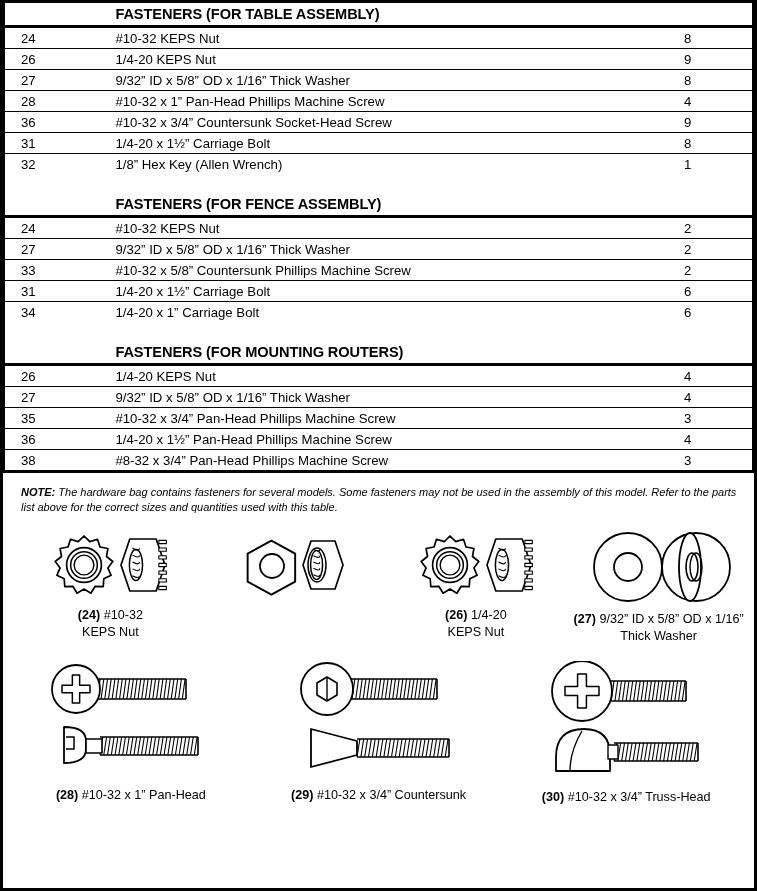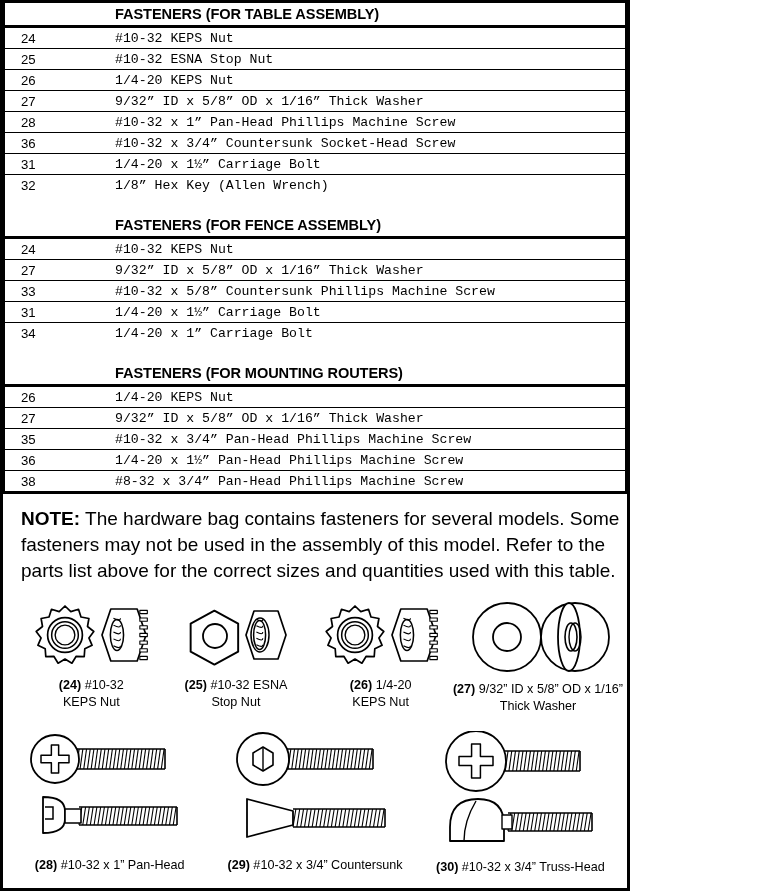--- a/index.html
+++ b/index.html
@@ -6,21 +6,21 @@
     margin: 0;
     padding: 0;
     background: #ffffff;
   }
   body {
     font-family: "Liberation Sans", sans-serif;
     color: #000000;
   }
   #page {
     position: relative;
-    width: 630px;
+    width: 757px;
     height: 891px;
     box-sizing: border-box;
     border: 3px solid #000;
     background: #fff;
     overflow: hidden;
   }
 
   
   .parts-table {
     width: 100%;
@@ -39,21 +39,20 @@
 
   tr.item-row td {
     height: 20px;
     border-top: 1.6px solid #000;
   }
   tr.item-row .c-num {
     padding-left: 18px;
   }
   tr.item-row .c-desc {
     padding-left: 4px;
-    font-family: Liberation Mono, monospace;
   }
   tr.item-row .c-qty {
     text-align: center;
     padding-right: 28px;
   }
 
   
   tr.section-row td {
     height: 22px;
     font-weight: bold;
@@ -89,22 +88,23 @@
     bottom: 0;
     width: 2px;
     background: #000;
   }
   .vrule.left  { left: 0; }
   .vrule.right { right: 0; }
 
   
   .note {
     padding: 12px 4px 6px 18px;
-    font-size: 19px;
+    font-size: 11px;
     line-height: 1.38;
+    font-style: italic;
   }
   .note b { font-weight: bold; }
 
   
   .fig-row {
     display: flex;
     width: 100%;
     box-sizing: border-box;
   }
   .fig-row-1 { padding: 8px 4px 0 16px; }
@@ -147,25 +147,20 @@
       <tbody id="table-body">
           <tr class="section-row">
             <td></td>
             <td class="c-desc">FASTENERS (FOR TABLE ASSEMBLY)</td>
             <td></td>
           </tr>
           <tr class="item-row">
             <td class="c-num">24</td>
             <td class="c-desc">#10-32 KEPS Nut</td>
             <td class="c-qty">8</td>
-          </tr>
-          <tr class="item-row">
-            <td class="c-num">25</td>
-            <td class="c-desc">#10-32 ESNA Stop Nut</td>
-            <td class="c-qty">13</td>
           </tr>
           <tr class="item-row">
             <td class="c-num">26</td>
             <td class="c-desc">1/4-20 KEPS Nut</td>
             <td class="c-qty">9</td>
           </tr>
           <tr class="item-row">
             <td class="c-num">27</td>
             <td class="c-desc">9/32” ID x 5/8” OD x 1/16” Thick Washer</td>
             <td class="c-qty">8</td>
@@ -301,21 +296,20 @@
             <path d="M66,36 L74,12 L98,12 L106,36 L98,60 L74,60 Z" stroke="#000" fill="#fff" stroke-linejoin="round" stroke-width="1.7"></path>
             <ellipse cx="79.6" cy="36" rx="6" ry="14.399999999999999" stroke="#000" fill="#fff" stroke-linejoin="round" stroke-width="1.5"></ellipse>
             <path d="M76.4,20.328 q6.4,3.456 6.4,0" fill="none" stroke="#000" stroke-width="1.1"></path>
             <path d="M76.4,26.664 q6.4,3.456 6.4,0" fill="none" stroke="#000" stroke-width="1.1"></path>
             <path d="M76.4,33 q6.4,3.456 6.4,0" fill="none" stroke="#000" stroke-width="1.1"></path>
             <path d="M76.4,39.336 q6.4,3.456 6.4,0" fill="none" stroke="#000" stroke-width="1.1"></path>
             <path d="M76.4,45.672 q6.4,3.456 6.4,0" fill="none" stroke="#000" stroke-width="1.1"></path>
             <ellipse cx="80" cy="36" rx="9" ry="17" fill="none" stroke="#000" stroke-width="1.5"></ellipse>
           </svg>
         </div>
-        <div class="fig-cap"><b>(25)</b><span> #10-32 ESNA</span><br><span>Stop Nut</span></div>
       </div>
       <div class="fig">
         <div class="fig-art">
           <svg width="118" height="72" viewBox="0 0 118 72">
             <polygon points="33.0,7.0 38.8,12.6 46.5,10.3 49.0,18.0 56.9,19.5 55.5,27.5 61.8,32.5 56.9,38.9 60.1,46.3 52.8,49.7 52.2,57.7 44.2,57.3 39.9,64.2 33.0,60.1 26.1,64.2 21.8,57.3 13.8,57.7 13.2,49.7 5.9,46.3 9.1,38.9 4.2,32.5 10.5,27.5 9.1,19.5 17.0,18.0 19.5,10.3 27.2,12.6" stroke="#000" fill="#fff" stroke-linejoin="round" stroke-width="1.7"></polygon>
             <circle cx="33" cy="36" r="17.4" stroke="#000" fill="#fff" stroke-linejoin="round" stroke-width="1.7"></circle>
             <circle cx="33" cy="36" r="13.34" stroke="#000" fill="#fff" stroke-linejoin="round" stroke-width="1.5"></circle>
             <circle cx="33" cy="36" r="9.860000000000001" stroke="#000" fill="#fff" stroke-linejoin="round" stroke-width="1.4"></circle>
             <path d="M70,36 L78.8,10 L105.2,10 L114,36 L105.2,62 L78.8,62 Z" stroke="#000" fill="#fff" stroke-linejoin="round" stroke-width="1.7"></path>
             <ellipse cx="84.96000000000001" cy="36" rx="6.6" ry="15.6" stroke="#000" fill="#fff" stroke-linejoin="round" stroke-width="1.5"></ellipse>

